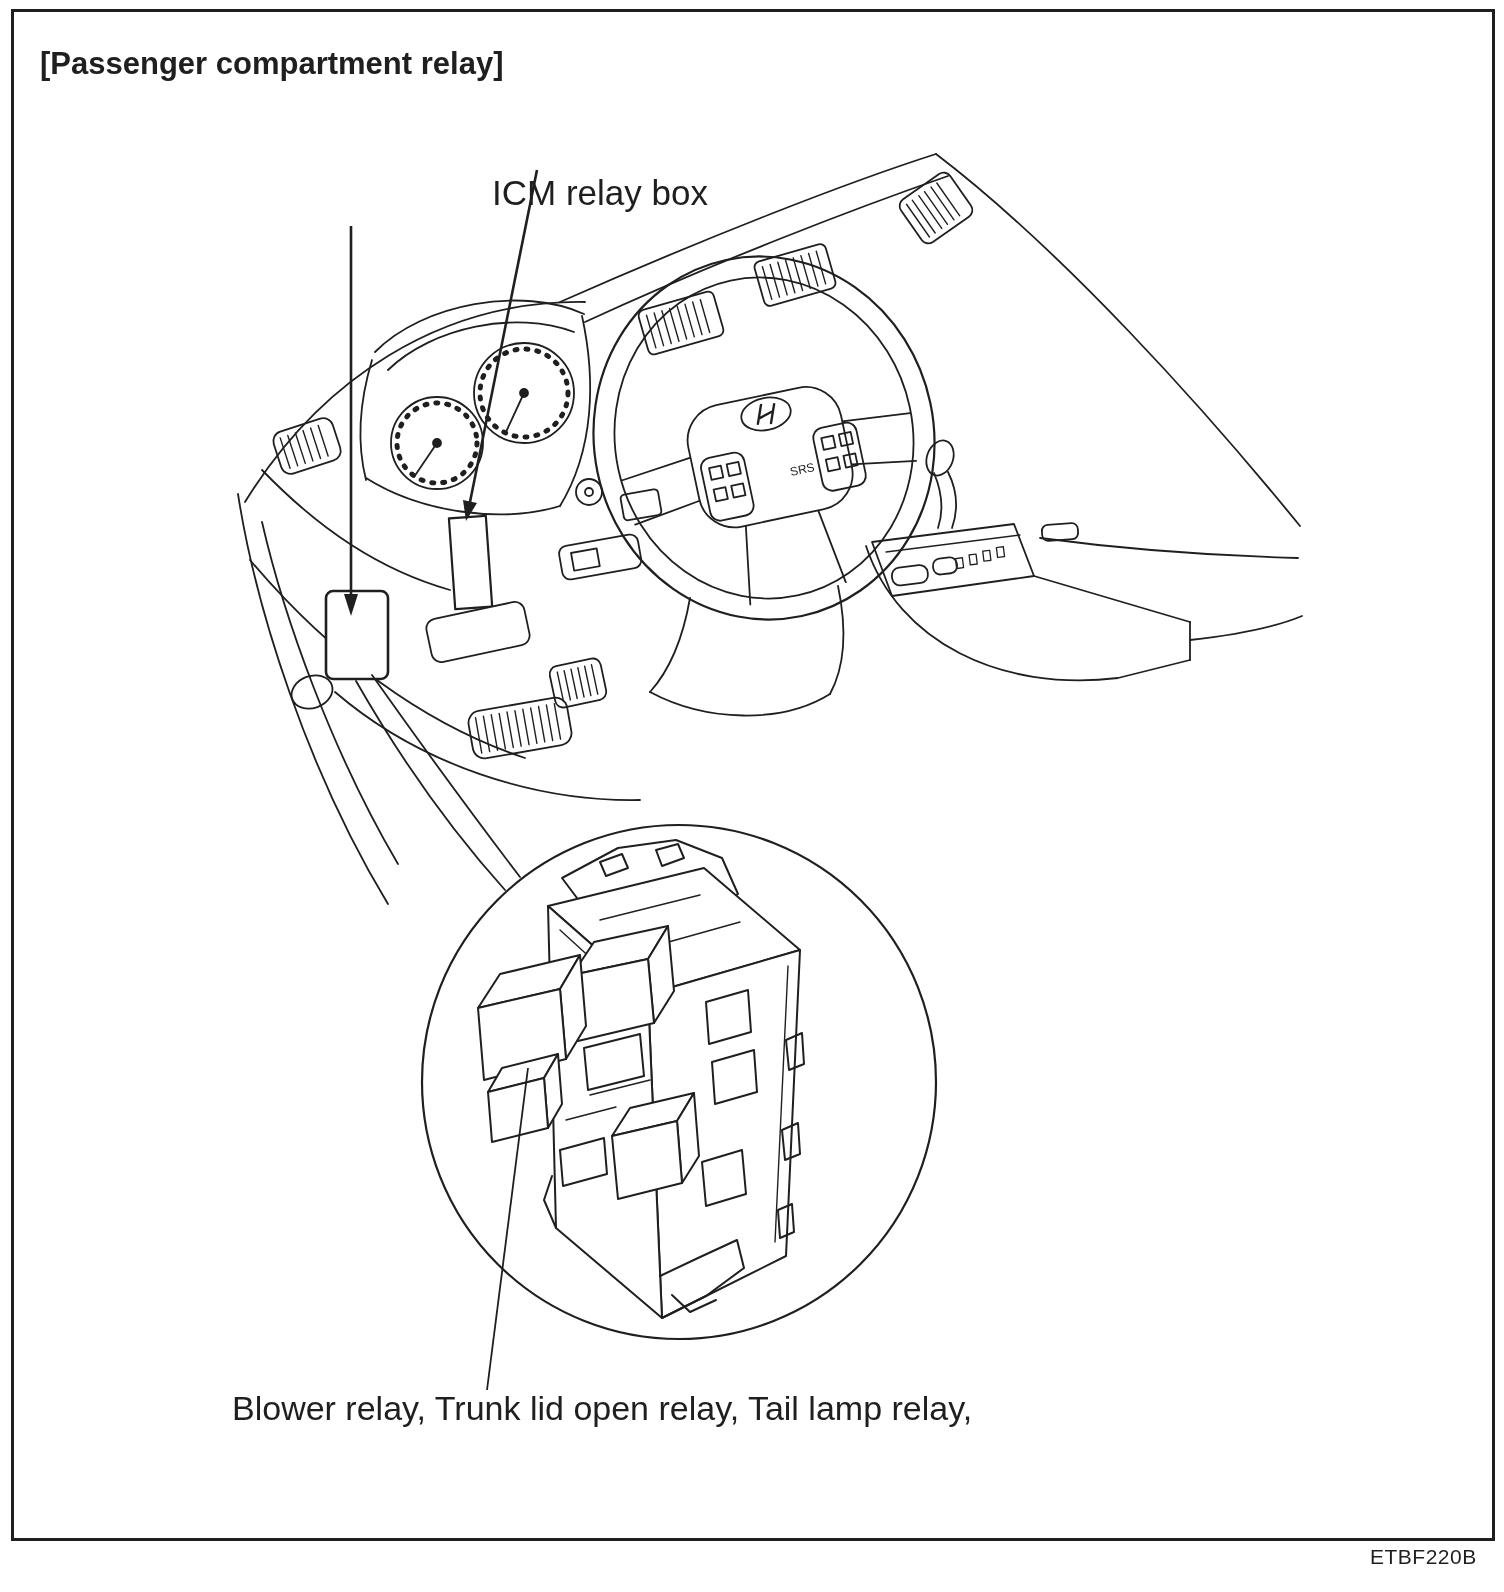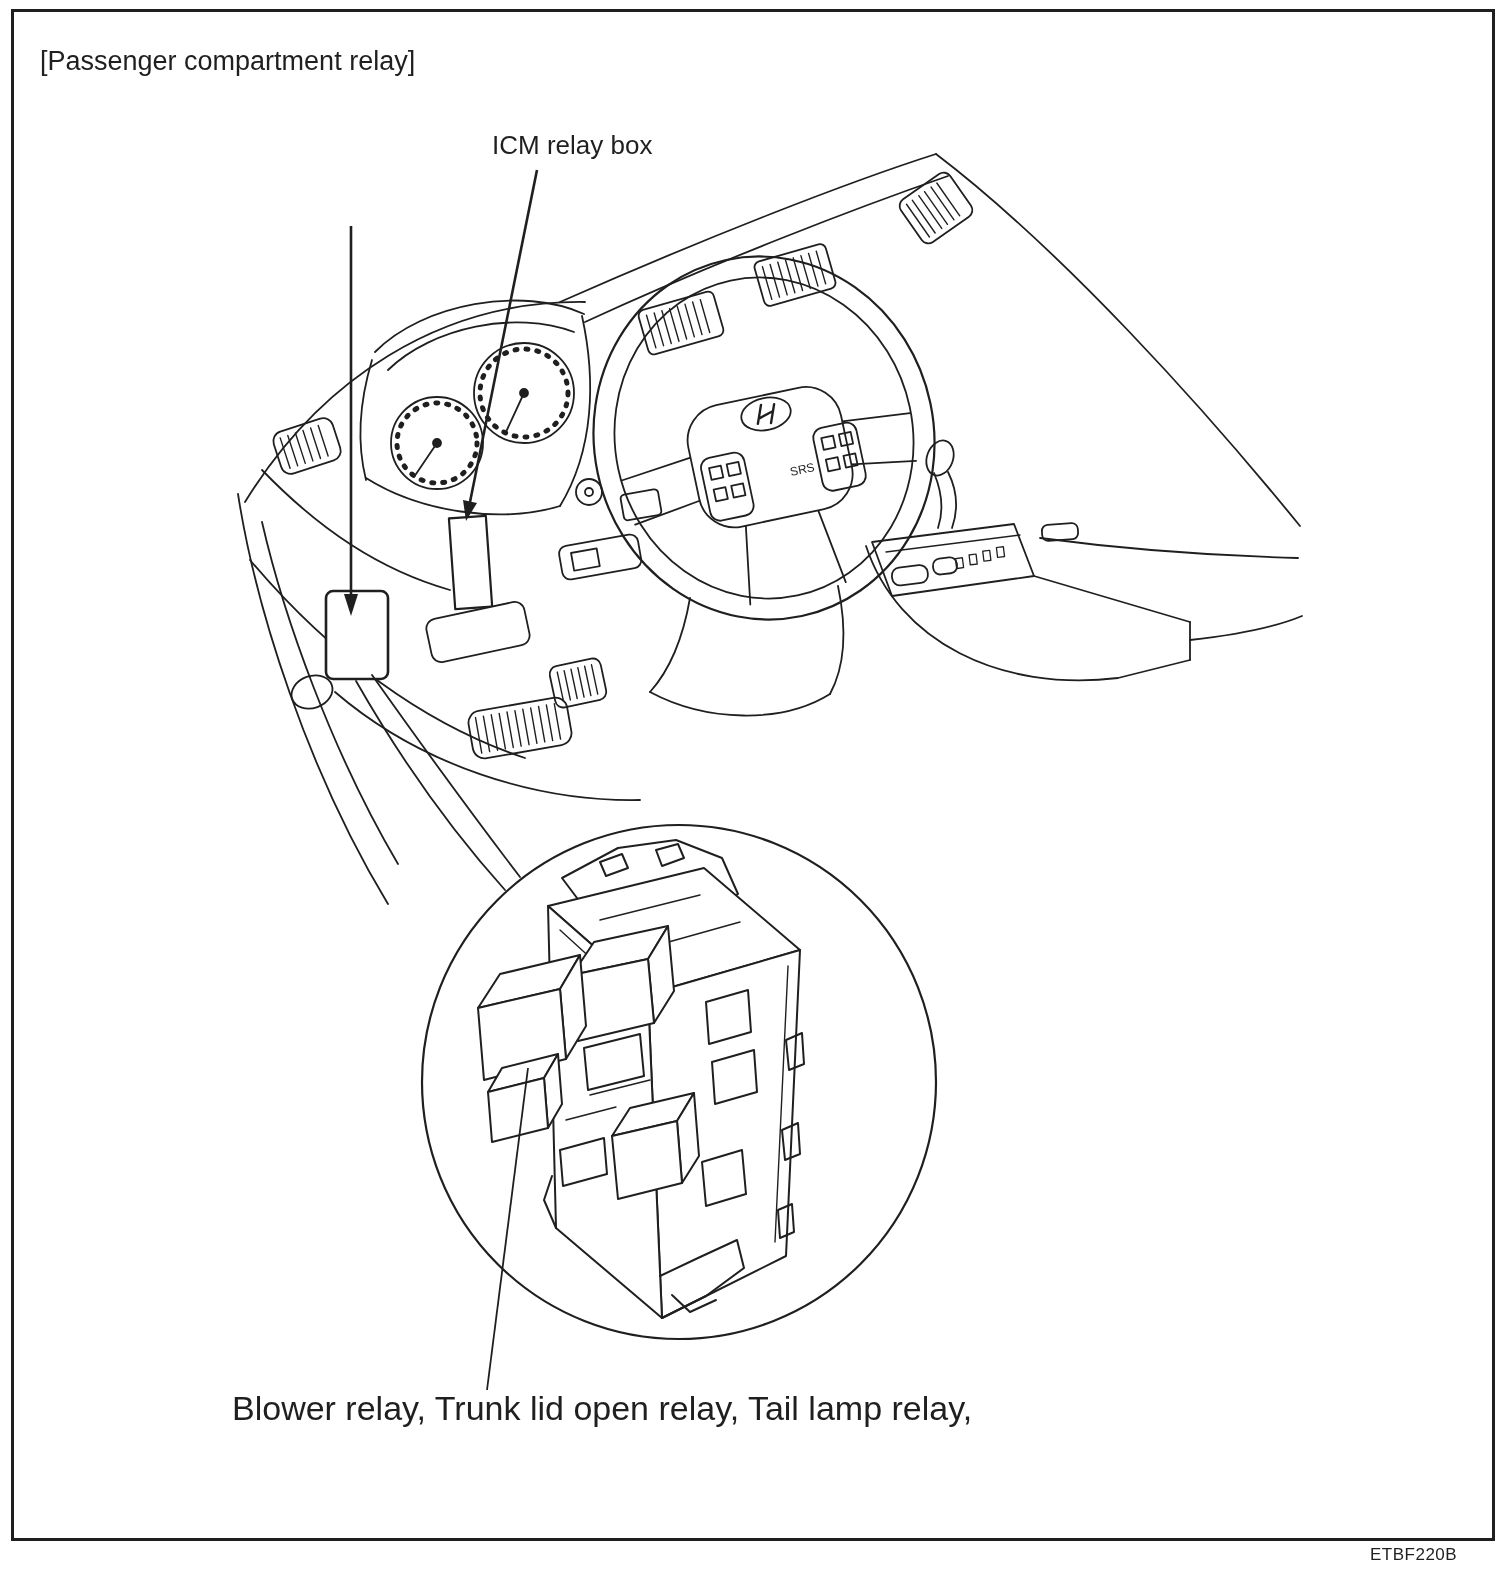--- a/index.html
+++ b/index.html
@@ -7,27 +7,27 @@
     position:relative; width:1504px; height:1592px; background:#ffffff;
     font-family:"Liberation Sans", sans-serif; color:#1f1f1f; overflow:hidden;
   }
   .frame {
     position:absolute; left:11px; top:9px; width:1478px; height:1526px;
     border:3px solid #1f1f1f;
   }
   .drawing { position:absolute; left:0; top:0; }
   .title {
     position:absolute; left:40px; top:46px;
-    font-size:27px; font-weight:normal; white-space:nowrap;
+    font-size:31px; font-weight:bold; white-space:nowrap;
   }
-  .callout { position:absolute; font-size:26px; white-space:nowrap; }
+  .callout { position:absolute; font-size:35px; white-space:nowrap;margin-top:43px; }
   .callout.icm { left:492px; top:130px; }
   .callout.junction { left:60px; top:186px; }
   .caption { position:absolute; left:232px; top:1390px; font-size:34px; line-height:37px; }
-  .code { position:absolute; left:1370px; top:1545px; font-size:17px; letter-spacing:0.5px; }
+  .code { position:absolute; left:1370px; top:1545px; font-size:21px; letter-spacing:0.5px; }
 </style>
 </head>
 <body>
 
 <div class="page">
 
   <div class="frame"></div>
 
   <svg class="drawing" width="1504" height="1592" viewBox="0 0 1504 1592">
 

